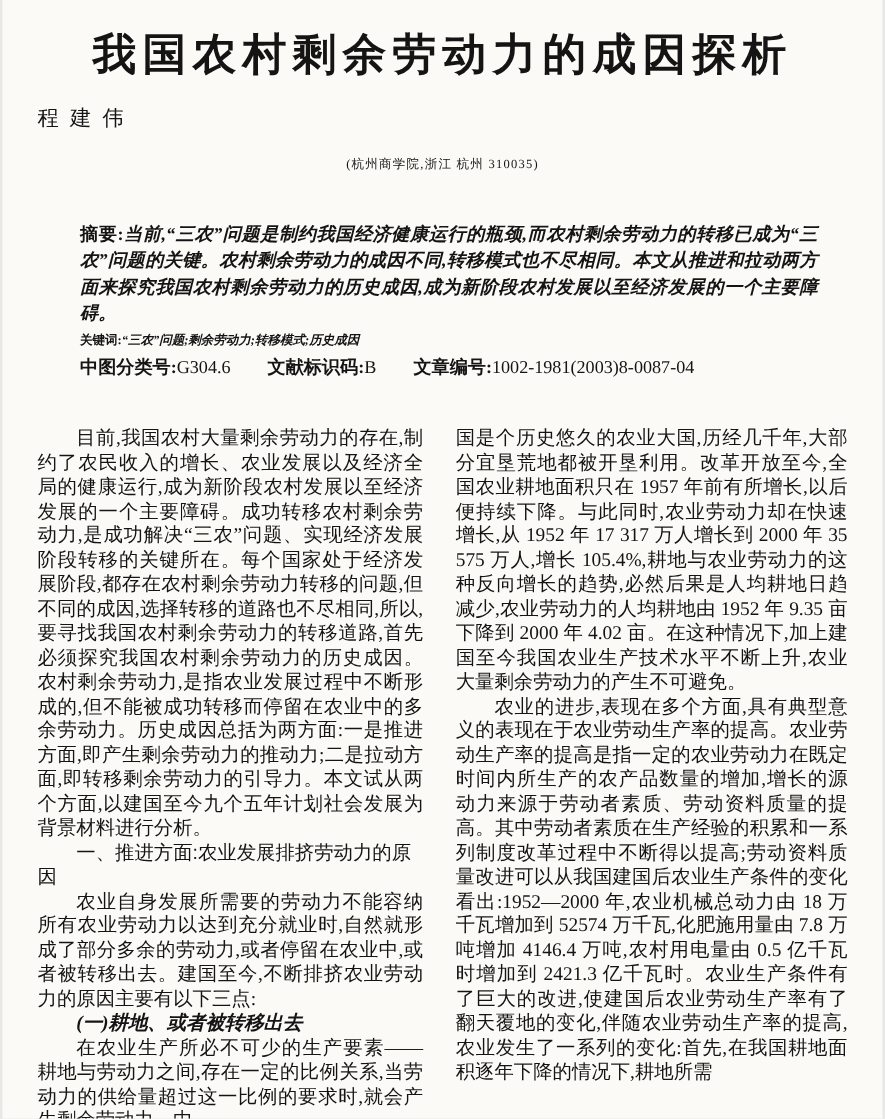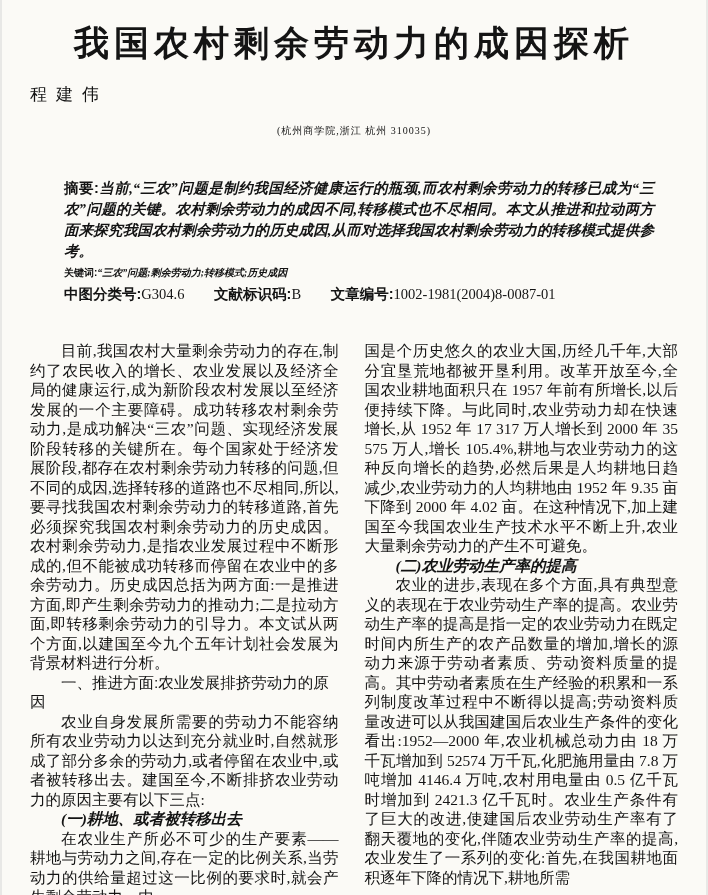--- a/index.html
+++ b/index.html
@@ -16,21 +16,21 @@
     letter-spacing:5px; font-family:"Liberation Sans",sans-serif;
     margin-top:6px;
   }
   .author { text-align:left; font-size:17px; letter-spacing:9px; margin-top:16px; }
   .affiliation { text-align:center; font-size:10px; margin-top:18px; letter-spacing:1px; }
   .meta-block {
     margin:40px 24px 0 34px;
     font-size:14.5px; line-height:21px; text-align:justify;
   }
   .meta-label {
-    font-family:Liberation Sans, sans-serif; font-weight:bold; font-style:normal;
+    font-family:Liberation Serif, serif; font-weight:bold; font-style:normal;
   }
   .kai { font-weight:bold; font-style:italic; }
   .kw-line { margin:41px 24px 0 34px; font-size:10px; line-height:21px; }
   .clc-line { margin:1px 24px 0 34px; font-size:14.5px; line-height:21px; }
   .clc-group { margin-right:26px; white-space:nowrap; }
   .clc-value { font-weight:normal; }
   .columns { display:flex; gap:26px; margin-top:36px; }
   .col { width:317px; font-size:15.5px; line-height:19.5px; text-align:justify; }
   .col:last-child { width:322px; }
   .para { text-indent:2em; }
@@ -48,44 +48,43 @@
 </head>
 <body>
 
 <div class="page">
 
   <div class="title">我国农村剩余劳动力的成因探析</div>
   <div class="author">程建伟</div>
   <div class="affiliation">(杭州商学院,浙江 杭州 310035)</div>
 
   <div class="meta-block kai">
-    <span class="meta-label">摘要:</span><span>当前,“三农”问题是制约我国经济健康运行的瓶颈,而农村剩余劳动力的转移已成为“三农”问题的关键。农村剩余劳动力的成因不同,转移模式也不尽相同。本文从推进和拉动两方面来探究我国农村剩余劳动力的历史成因,从而对选择我国农村剩余劳动力的转移模式提供参考。</span>
+    <span class="meta-label">摘要:</span><span>当前,“三农”问题是制约我国经济健康运行的瓶颈,而农村剩余劳动力的转移已成为“三农”问题的关键。农村剩余劳动力的成因不同,转移模式也不尽相同。本文从推进和拉动两方面来探究我国农村剩余劳动力的历史成因,成为新阶段农村发展以至经济发展的一个主要障碍。</span>
   </div>
 
   <div class="kw-line kai" style="margin-top:0;">
     <span class="meta-label">关键词:</span><span>“三农”问题;剩余劳动力;转移模式;历史成因</span>
   </div>
 
   <div class="clc-line">
     <span class="clc-group"><span class="meta-label">中图分类号:</span><span class="clc-value">G304.6</span></span>
     <span class="clc-group"><span class="meta-label">文献标识码:</span><span class="clc-value">B</span></span>
-    <span class="clc-group"><span class="meta-label">文章编号:</span><span class="clc-value">1002-1981(2004)8-0087-01</span></span>
+    <span class="clc-group"><span class="meta-label">文章编号:</span><span class="clc-value">1002-1981(2003)8-0087-04</span></span>
   </div>
 
   <div class="columns">
     <div class="col">
       <div class="para">目前,我国农村大量剩余劳动力的存在,制约了农民收入的增长、农业发展以及经济全局的健康运行,成为新阶段农村发展以至经济发展的一个主要障碍。成功转移农村剩余劳动力,是成功解决“三农”问题、实现经济发展阶段转移的关键所在。每个国家处于经济发展阶段,都存在农村剩余劳动力转移的问题,但不同的成因,选择转移的道路也不尽相同,所以,要寻找我国农村剩余劳动力的转移道路,首先必须探究我国农村剩余劳动力的历史成因。农村剩余劳动力,是指农业发展过程中不断形成的,但不能被成功转移而停留在农业中的多余劳动力。历史成因总括为两方面:一是推进方面,即产生剩余劳动力的推动力;二是拉动方面,即转移剩余劳动力的引导力。本文试从两个方面,以建国至今九个五年计划社会发展为背景材料进行分析。</div>
       <div class="h1">一、推进方面:农业发展排挤劳动力的原因</div>
       <div class="para">农业自身发展所需要的劳动力不能容纳所有农业劳动力以达到充分就业时,自然就形成了部分多余的劳动力,或者停留在农业中,或者被转移出去。建国至今,不断排挤农业劳动力的原因主要有以下三点:</div>
       <div class="h2">(一)耕地、或者被转移出去</div>
       <div class="para">在农业生产所必不可少的生产要素——耕地与劳动力之间,存在一定的比例关系,当劳动力的供给量超过这一比例的要求时,就会产生剩余劳动力。中</div>
     </div>
     <div class="col">
       <div class="para-cont">国是个历史悠久的农业大国,历经几千年,大部分宜垦荒地都被开垦利用。改革开放至今,全国农业耕地面积只在 1957 年前有所增长,以后便持续下降。与此同时,农业劳动力却在快速增长,从 1952 年 17 317 万人增长到 2000 年 35 575 万人,增长 105.4%,耕地与农业劳动力的这种反向增长的趋势,必然后果是人均耕地日趋减少,农业劳动力的人均耕地由 1952 年 9.35 亩下降到 2000 年 4.02 亩。在这种情况下,加上建国至今我国农业生产技术水平不断上升,农业大量剩余劳动力的产生不可避免。</div>
-      <div class="h2">(二)农业劳动生产率的提高</div>
       <div class="para">农业的进步,表现在多个方面,具有典型意义的表现在于农业劳动生产率的提高。农业劳动生产率的提高是指一定的农业劳动力在既定时间内所生产的农产品数量的增加,增长的源动力来源于劳动者素质、劳动资料质量的提高。其中劳动者素质在生产经验的积累和一系列制度改革过程中不断得以提高;劳动资料质量改进可以从我国建国后农业生产条件的变化看出:1952—2000 年,农业机械总动力由 18 万千瓦增加到 52574 万千瓦,化肥施用量由 7.8 万吨增加 4146.4 万吨,农村用电量由 0.5 亿千瓦时增加到 2421.3 亿千瓦时。农业生产条件有了巨大的改进,使建国后农业劳动生产率有了翻天覆地的变化,伴随农业劳动生产率的提高,农业发生了一系列的变化:首先,在我国耕地面积逐年下降的情况下,耕地所需</div>
     </div>
   </div>
 
   <div class="footnote">
     <div class="fn-rule"></div>
     <div class="fn-line">
       <span class="fn-label">收稿日期:</span><span>2004-02-25</span>
     </div>
 

